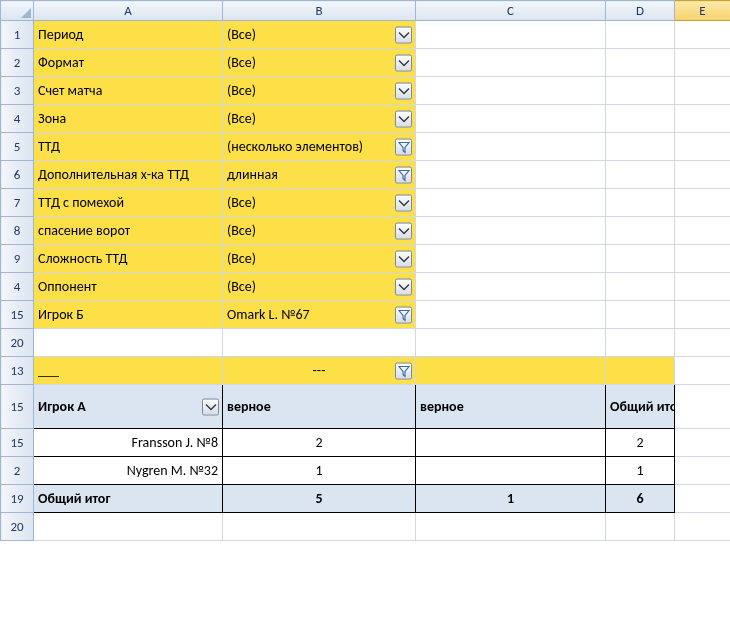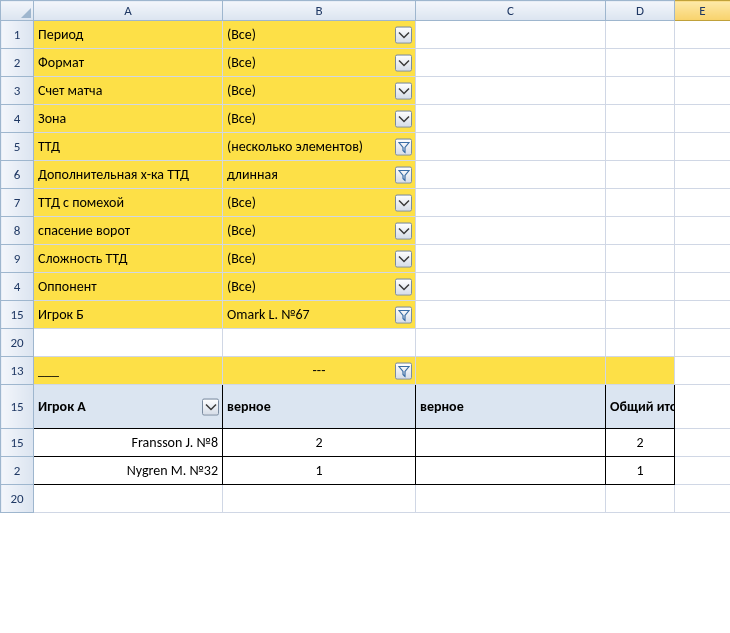--- a/index.html
+++ b/index.html
@@ -307,20 +307,28 @@
   </tr>
       <tr>
     <td class="rowhdr">2</td>
     <td class="cell pivot-data-left">Nygren M. №32</td>
     <td class="cell pivot-data">1</td>
     <td class="cell pivot-data"></td>
     <td class="cell pivot-data">1</td>
     <td class="cell"></td>
   </tr>
       <tr>
+  <td class="rowhdr">19</td>
+  <td class="cell pivot-total-left">Общий итог</td>
+  <td class="cell pivot-total">5</td>
+  <td class="cell pivot-total">1</td>
+  <td class="cell pivot-total">6</td>
+  <td class="cell"></td>
+</tr>
+      <tr>
   <td class="rowhdr">20</td>
   <td class="cell"></td>
   <td class="cell"></td>
   <td class="cell"></td>
   <td class="cell"></td>
   <td class="cell"></td>
 </tr>
     </tbody>
 </table>
 

